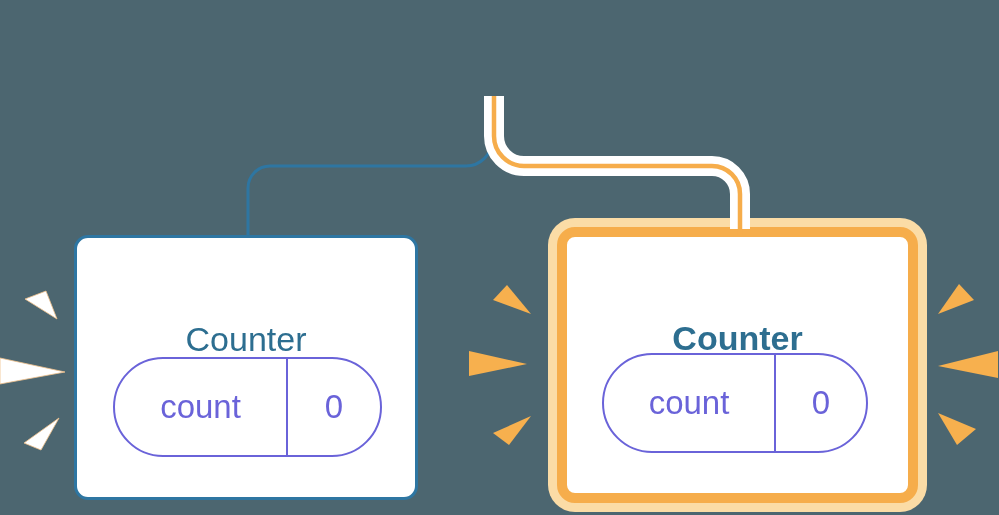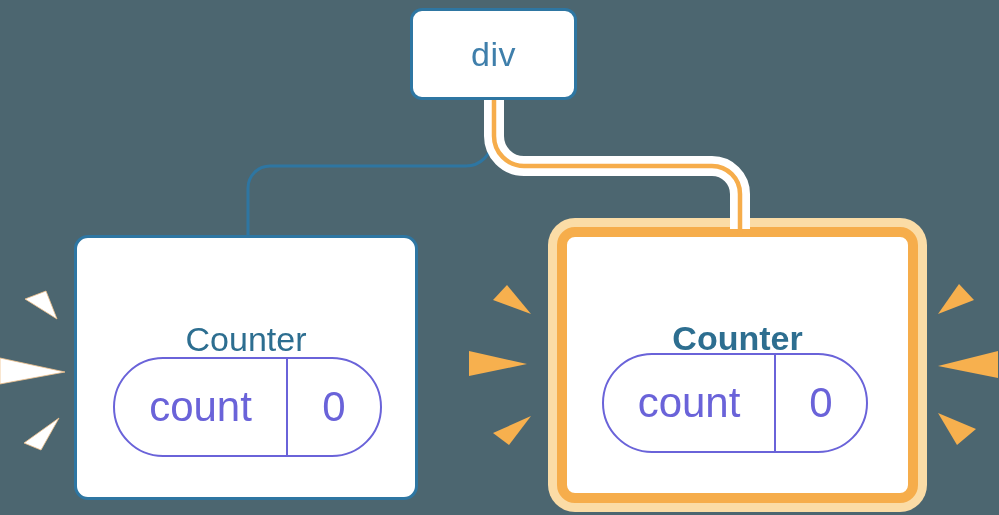--- a/index.html
+++ b/index.html
@@ -80,21 +80,21 @@
     border: 2px solid #6A63D9;
     border-radius: 50px;
     display: flex;
     background: #FFFFFF;
     overflow: hidden;
   }
   .card-left  .pill { left: 36px; top: 119px; width: 269px; }
   .card-right .pill { left: 35px; top: 116px; width: 266px; }
   .pill .cell {
     display: flex; align-items: center; justify-content: center;
-    font-size: 42px;
+    font-size: 33px;
     color: #6A63D9;
     height: 100%;
   }
   .pill .cell-key   { flex: 1 1 auto; }
   .pill .cell-value { border-left: 2px solid #6A63D9; }
   .card-left  .pill .cell-value { width: 92px; }
   .card-right .pill .cell-value { width: 90px; }
 </style>
 </head>
 <body>
@@ -137,17 +137,14 @@
       <polygon points="493,433 509,445 531,416"></polygon>
     </g>
 
     <g fill="#F7B04E">
       <polygon points="938,314 959,284 974,300"></polygon>
       <polygon points="938,366 998,351 998,378"></polygon>
       <polygon points="938,413 976,429 957,445"></polygon>
     </g>
   </svg>
 
-  <div class="root-node">
-    <span class="label">div</span>
-  </div>
 
 </div>
 
 </body></html>

